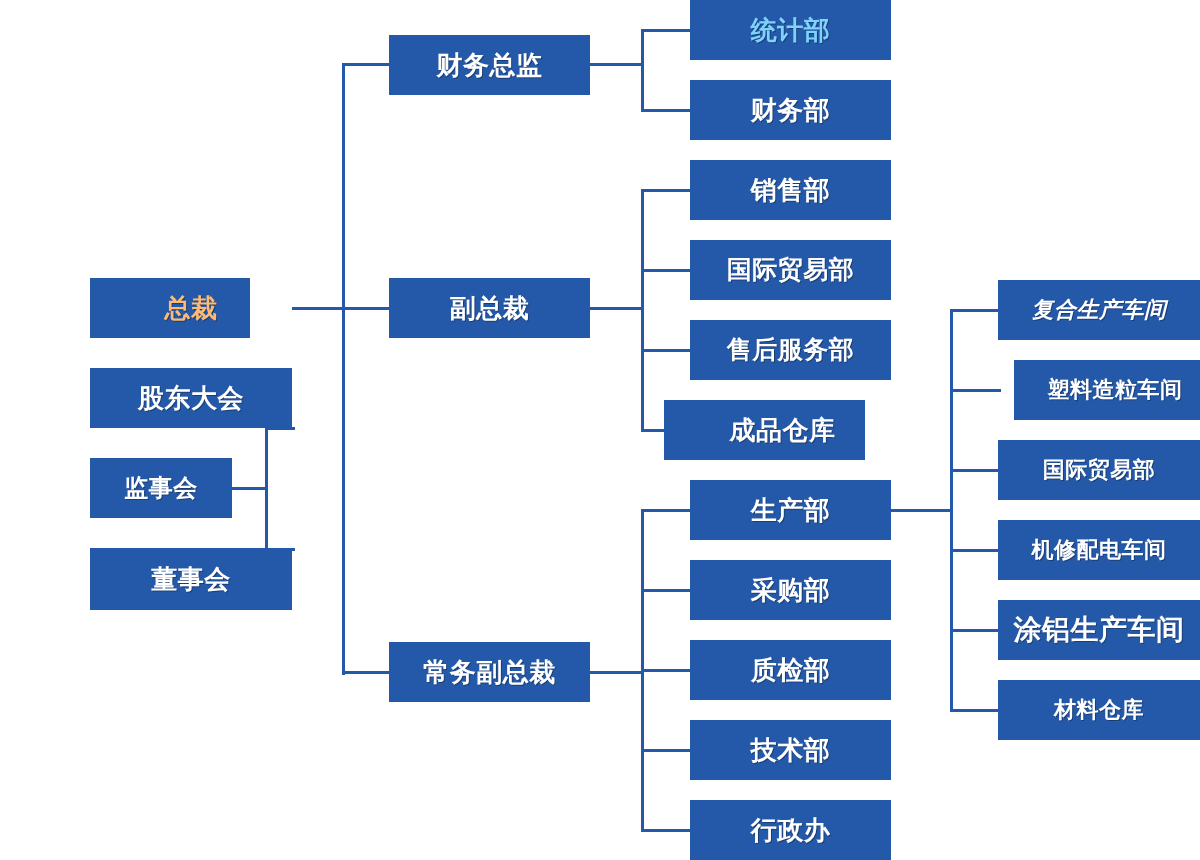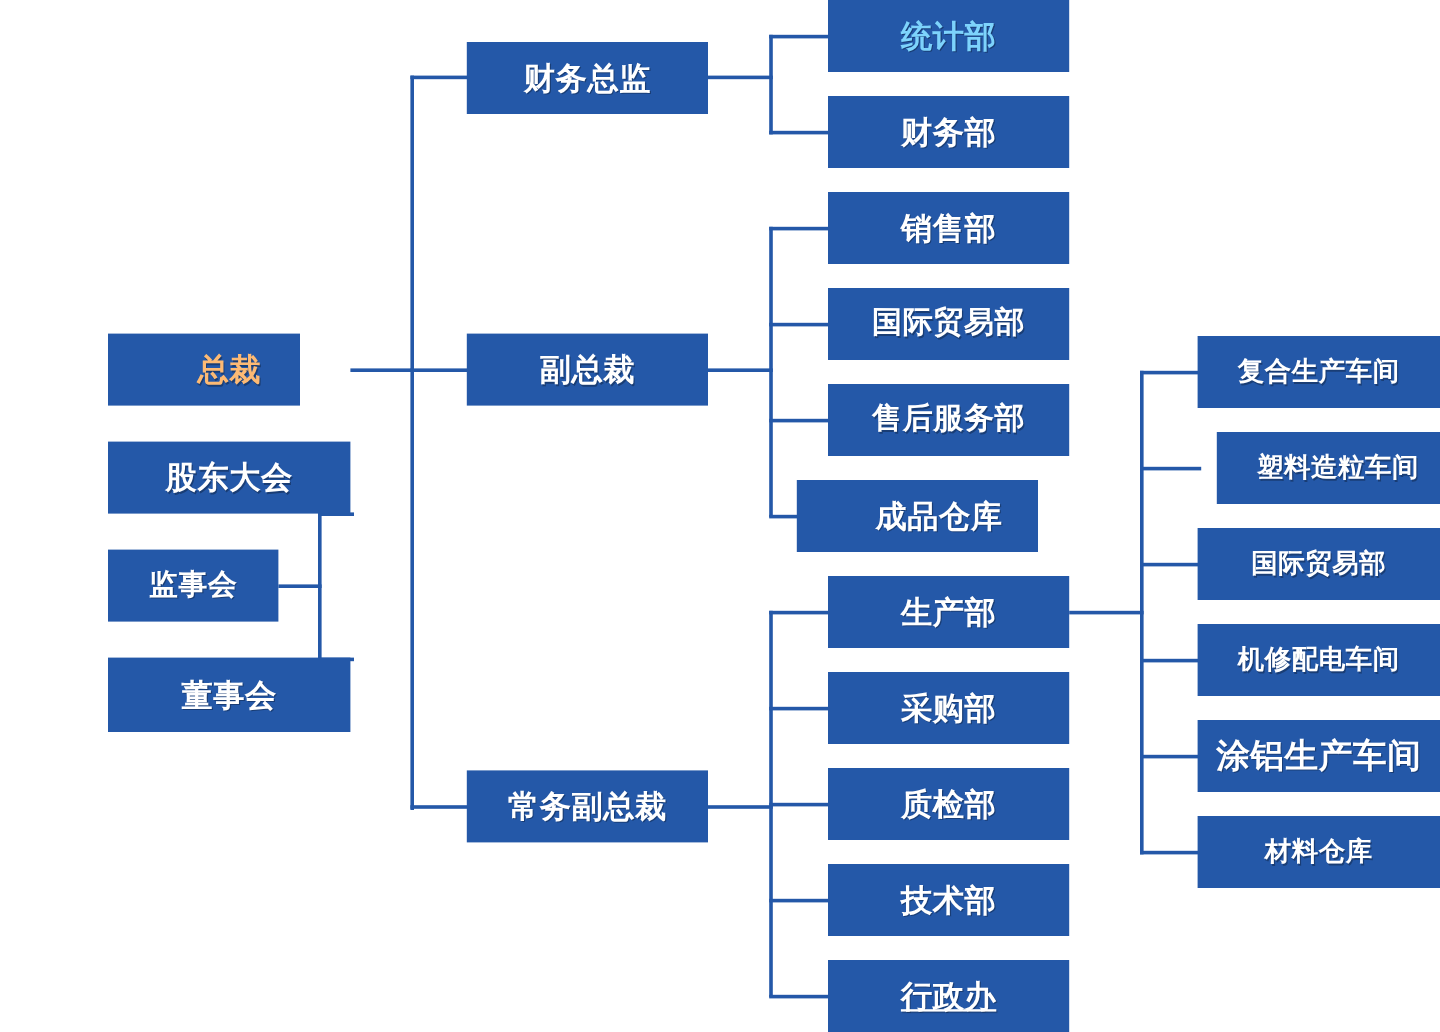--- a/index.html
+++ b/index.html
@@ -127,24 +127,24 @@
       </div>
       <div class="node" style="left: 690px; top: 560px; width: 201px; height: 60px; font-size: 26px; background: rgb(36, 88, 168); color: rgb(255, 255, 255);">
         <span class="node-label">采购部</span>
       </div>
       <div class="node" style="left: 690px; top: 640px; width: 201px; height: 60px; font-size: 26px; background: rgb(36, 88, 168); color: rgb(255, 255, 255);">
         <span class="node-label">质检部</span>
       </div>
       <div class="node" style="left: 690px; top: 720px; width: 201px; height: 60px; font-size: 26px; background: rgb(36, 88, 168); color: rgb(255, 255, 255);">
         <span class="node-label">技术部</span>
       </div>
-      <div class="node" style="left: 690px; top: 800px; width: 201px; height: 60px; font-size: 26px; background: rgb(36, 88, 168); color: rgb(255, 255, 255); text-decoration: underline;">
+      <div class="node" style="left: 690px; top: 800px; width: 201px; height: 60px; font-size: 26px; background: rgb(36, 88, 168); color: rgb(255, 255, 255);">
         <span class="node-label">行政办</span>
       </div>
-      <div class="node" style="left: 998px; top: 280px; width: 202px; height: 60px; font-size: 22px; background: rgb(36, 88, 168); color: rgb(255, 255, 255);">
+      <div class="node" style="left: 998px; top: 280px; width: 202px; height: 60px; font-size: 22px; background: rgb(36, 88, 168); color: rgb(255, 255, 255); font-style: italic;">
         <span class="node-label">复合生产车间</span>
       </div>
       <div class="node" style="left: 998px; top: 360px; width: 202px; height: 60px; font-size: 22px; background: rgb(36, 88, 168); color: rgb(255, 255, 255); margin-left: 16px;">
         <span class="node-label">塑料造粒车间</span>
       </div>
       <div class="node" style="left: 998px; top: 440px; width: 202px; height: 60px; font-size: 22px; background: rgb(36, 88, 168); color: rgb(255, 255, 255);">
         <span class="node-label">国际贸易部</span>
       </div>
       <div class="node" style="left: 998px; top: 520px; width: 202px; height: 60px; font-size: 22px; background: rgb(36, 88, 168); color: rgb(255, 255, 255);">
         <span class="node-label">机修配电车间</span>

